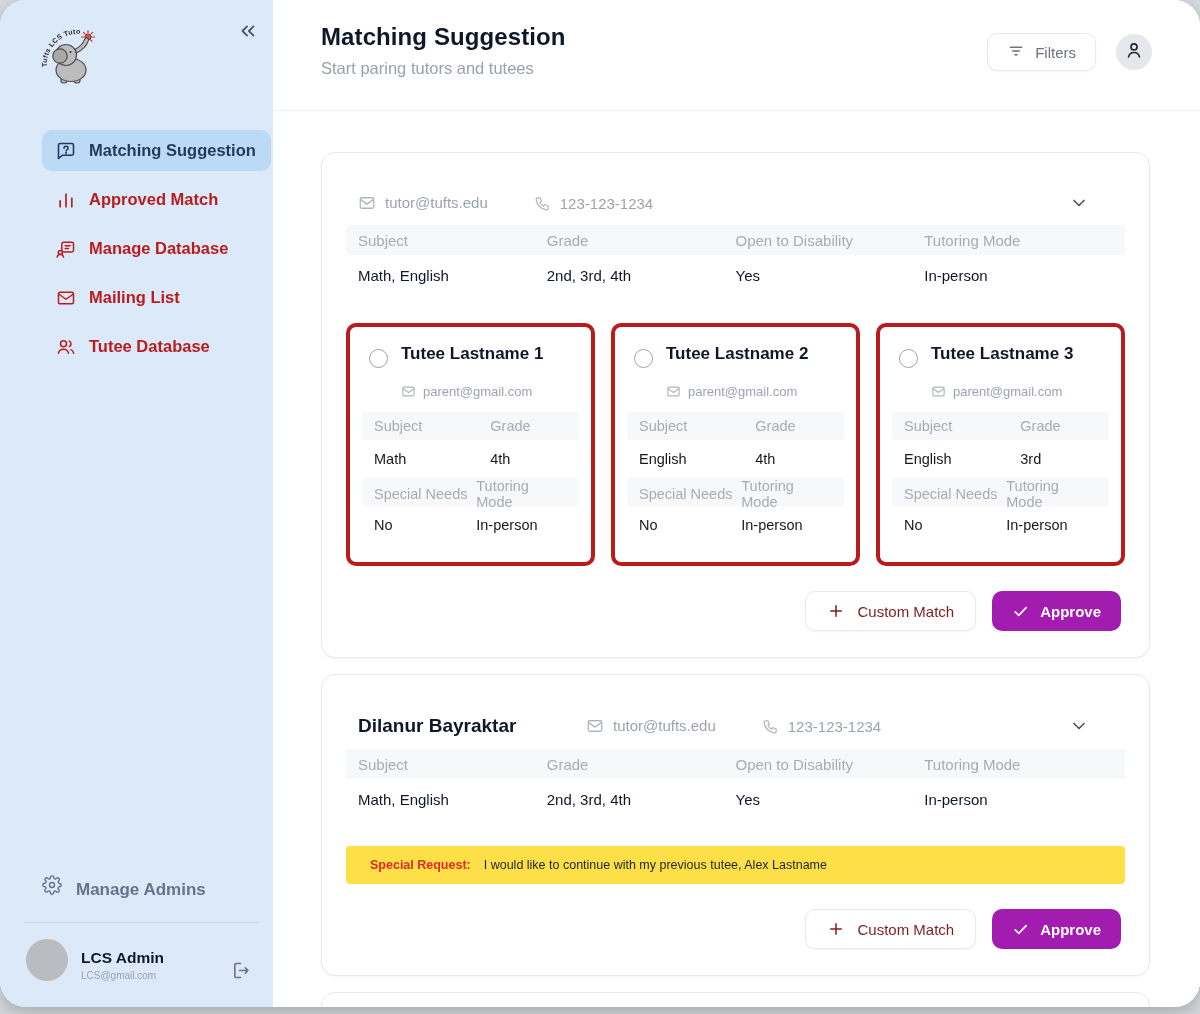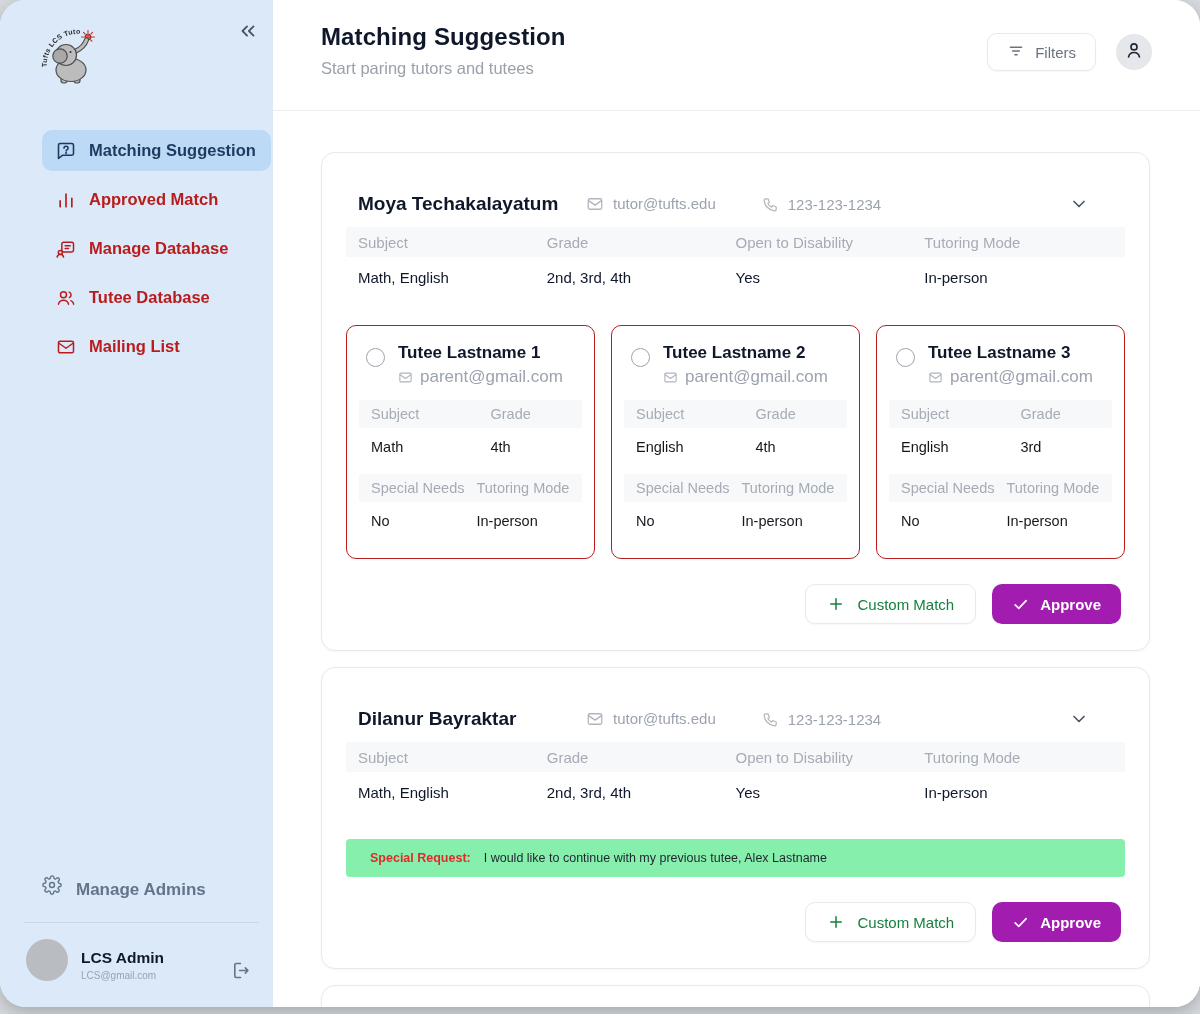--- a/index.html
+++ b/index.html
@@ -89,47 +89,47 @@
   .tutor-name { font-size: 19px; font-weight: 700; color: #0f172a; width: 228px; flex: none; }
   .contact { display: flex; align-items: flex-start; gap: 9px; color: #9ca3af; font-size: 15px; margin-right: 46px; }
   .contact .ico { line-height: 0; color: #b0b5bd; }
   .chevron-btn { margin-left: auto; margin-right: 24px; color: #4b5563; cursor: pointer; line-height: 0; }
 
   .trow { display: grid; grid-template-columns: repeat(4, 1fr); align-items: center; padding: 0 12px; }
   .trow-head { background: #f7f8f9; border-radius: 2px; height: 30px; color: #a6acb5; font-size: 15px; }
   .trow-vals { height: 40px; color: #0f172a; font-size: 15px; }
 
   .tutees { display: flex; gap: 16px; margin-top: 28px; }
-  .tutee-card { flex: 1; border: 1px solid #b91c1c; border-radius: 10px; background: #fff; padding: 15px 12px 18px 12px; }
+  .tutee-card { flex: 1; border: 4px solid #b91c1c; border-radius: 10px; background: #fff; padding: 15px 12px 18px 12px; }
   .tutee-head { display: flex; gap: 13px; padding: 2px 6px 13px 7px; }
   .radio {
     width: 19px; height: 19px; border-radius: 50%;
     border: 1.5px solid #9ca3af; background: #fff; margin-top: 5px; flex: none; cursor: pointer;
   }
   .tutee-name { font-size: 17px; font-weight: 700; color: #0f172a; }
-  .tutee-email { display: flex; align-items: center; gap: 7px; color: #9ca3af; font-size: 17px; margin-top: 4px; }
+  .tutee-email { display: flex; align-items: center; gap: 7px; color: #9ca3af; font-size: 13px; margin-top: 20px; }
   .tutee-email .ico { line-height: 0; color: #b0b5bd; }
   .mrow { display: grid; grid-template-columns: 53% 47%; align-items: center; padding: 0 12px; }
   .mrow-head { background: #f7f8f9; border-radius: 2px; height: 28px; color: #a6acb5; font-size: 14.5px; }
   .mrow-vals { height: 38px; color: #16181d; font-size: 14.5px; font-weight: 500; }
   .mrow .pad { padding-left: 14px; }
-  .mrow + .mrow-head, .gap8 { margin-top: 8px; }
+  .mrow + .mrow-head, .gap8 { }
 
   .card-actions { display: flex; justify-content: flex-end; align-items: center; gap: 16px; margin-top: 25px; padding-right: 4px; }
   .btn { display: flex; align-items: center; gap: 11px; height: 40px; border-radius: 10px; font-size: 15px; cursor: pointer; }
   .btn-outline {
     padding: 0 21px; background: #fff; border: 1px solid #e7e9ec;
-    color: #15803d; box-shadow: 0 1px 2px rgba(15,23,42,.04); gap: 12px;
+    color: #7f1d1d; box-shadow: 0 1px 2px rgba(15,23,42,.04); gap: 12px;
   }
   .btn-primary { padding: 0 20px; background: #a21caf; border: none; color: #fff; font-weight: 600; }
   .btn .ico { line-height: 0; }
 
   .special-banner {
     display: flex; align-items: center; gap: 13px;
-    background: #86efac; border-radius: 4px; height: 38px;
+    background: #fde047; border-radius: 4px; height: 38px;
     padding: 0 24px; margin-top: 27px;
   }
   .special-label { color: #e02b2b; font-size: 12.5px; font-weight: 700; }
   .special-text { color: #1f2430; font-size: 12.5px; font-weight: 500; }
 
   .card-cut { min-height: 130px; }
 </style>
 </head>
 <body>
 
@@ -192,35 +192,35 @@
               <path d="M11 8.2h6M11 11.4h4"></path>
               <circle cx="5.2" cy="16.2" r="2.4"></circle>
               <path d="M1.4 21.6c.5-2 2-3.2 3.8-3.2s3.3 1.2 3.8 3.2"></path>
             </svg>
         </span>
         <span>Manage Database</span>
       </div>
       <div class="nav-item">
         <span class="ico">
           <svg width="20" height="20" viewBox="0 0 24 24" fill="none" stroke="currentColor" stroke-width="1.8" stroke-linecap="round" stroke-linejoin="round">
+              <rect x="3" y="5" width="18" height="14" rx="2"></rect>
+              <path d="M3.5 7.5 12 13.5l8.5-6"></path>
+            </svg>
+        </span>
+        <span>Mailing List</span>
+      </div>
+      <div class="nav-item">
+        <span class="ico">
+          <svg width="20" height="20" viewBox="0 0 24 24" fill="none" stroke="currentColor" stroke-width="1.8" stroke-linecap="round" stroke-linejoin="round">
               <circle cx="9" cy="8" r="3.6"></circle>
               <path d="M3 19.4c.7-3.1 3-4.7 6-4.7s5.3 1.6 6 4.7"></path>
               <path d="M15.8 4.9a3.6 3.6 0 0 1 .2 6.6M17.8 15.2c1.9.7 3 2.1 3.4 4.2"></path>
             </svg>
         </span>
         <span>Tutee Database</span>
-      </div>
-      <div class="nav-item">
-        <span class="ico">
-          <svg width="20" height="20" viewBox="0 0 24 24" fill="none" stroke="currentColor" stroke-width="1.8" stroke-linecap="round" stroke-linejoin="round">
-              <rect x="3" y="5" width="18" height="14" rx="2"></rect>
-              <path d="M3.5 7.5 12 13.5l8.5-6"></path>
-            </svg>
-        </span>
-        <span>Mailing List</span>
       </div>
     </nav>
 
     <div class="sidebar-bottom">
       <div class="manage-admins">
         <span class="ico">
           <svg width="20" height="20" viewBox="0 0 24 24" fill="none" stroke="currentColor" stroke-width="1.7" stroke-linecap="round" stroke-linejoin="round">
               <circle cx="12" cy="12" r="3"></circle>
               <path d="M19.4 15a1.7 1.7 0 0 0 .3 1.9l.1.1a2 2 0 1 1-2.8 2.8l-.1-.1a1.7 1.7 0 0 0-1.9-.3 1.7 1.7 0 0 0-1 1.5V21a2 2 0 1 1-4 0v-.1a1.7 1.7 0 0 0-1-1.6 1.7 1.7 0 0 0-1.9.3l-.1.1a2 2 0 1 1-2.8-2.8l.1-.1a1.7 1.7 0 0 0 .3-1.9 1.7 1.7 0 0 0-1.5-1H3a2 2 0 1 1 0-4h.1a1.7 1.7 0 0 0 1.6-1 1.7 1.7 0 0 0-.3-1.9l-.1-.1a2 2 0 1 1 2.8-2.8l.1.1a1.7 1.7 0 0 0 1.9.3h.1a1.7 1.7 0 0 0 1-1.5V3a2 2 0 1 1 4 0v.1a1.7 1.7 0 0 0 1 1.5 1.7 1.7 0 0 0 1.9-.3l.1-.1a2 2 0 1 1 2.8 2.8l-.1.1a1.7 1.7 0 0 0-.3 1.9v.1a1.7 1.7 0 0 0 1.5 1H21a2 2 0 1 1 0 4h-.1a1.7 1.7 0 0 0-1.5 1z"></path>
             </svg>
@@ -270,21 +270,20 @@
               </svg>
           </span>
         </div>
       </div>
     </header>
 
     <section class="content">
 
       <article class="card">
         <div class="tutor-head">
-          <div class="tutor-name">Moya Techakalayatum</div>
           <div class="contact">
             <span class="ico"><svg width="18" height="18" viewBox="0 0 24 24" fill="none" stroke="currentColor" stroke-width="1.7" stroke-linecap="round" stroke-linejoin="round">
                   <rect x="3" y="5" width="18" height="14" rx="2"></rect>
                   <path d="M3.5 7.5 12 13.5l8.5-6"></path>
                 </svg></span>
             <span>tutor@tufts.edu</span>
           </div>
           <div class="contact">
             <span class="ico"><svg width="17" height="17" viewBox="0 0 24 24" fill="none" stroke="currentColor" stroke-width="1.7" stroke-linecap="round" stroke-linejoin="round">
                   <path d="M5 4h3.5L10.5 9 8.3 10.6a13 13 0 0 0 5.1 5.1L15 13.5l5 2V19a2 2 0 0 1-2.2 2A16.5 16.5 0 0 1 3 6.2 2 2 0 0 1 5 4z"></path>

